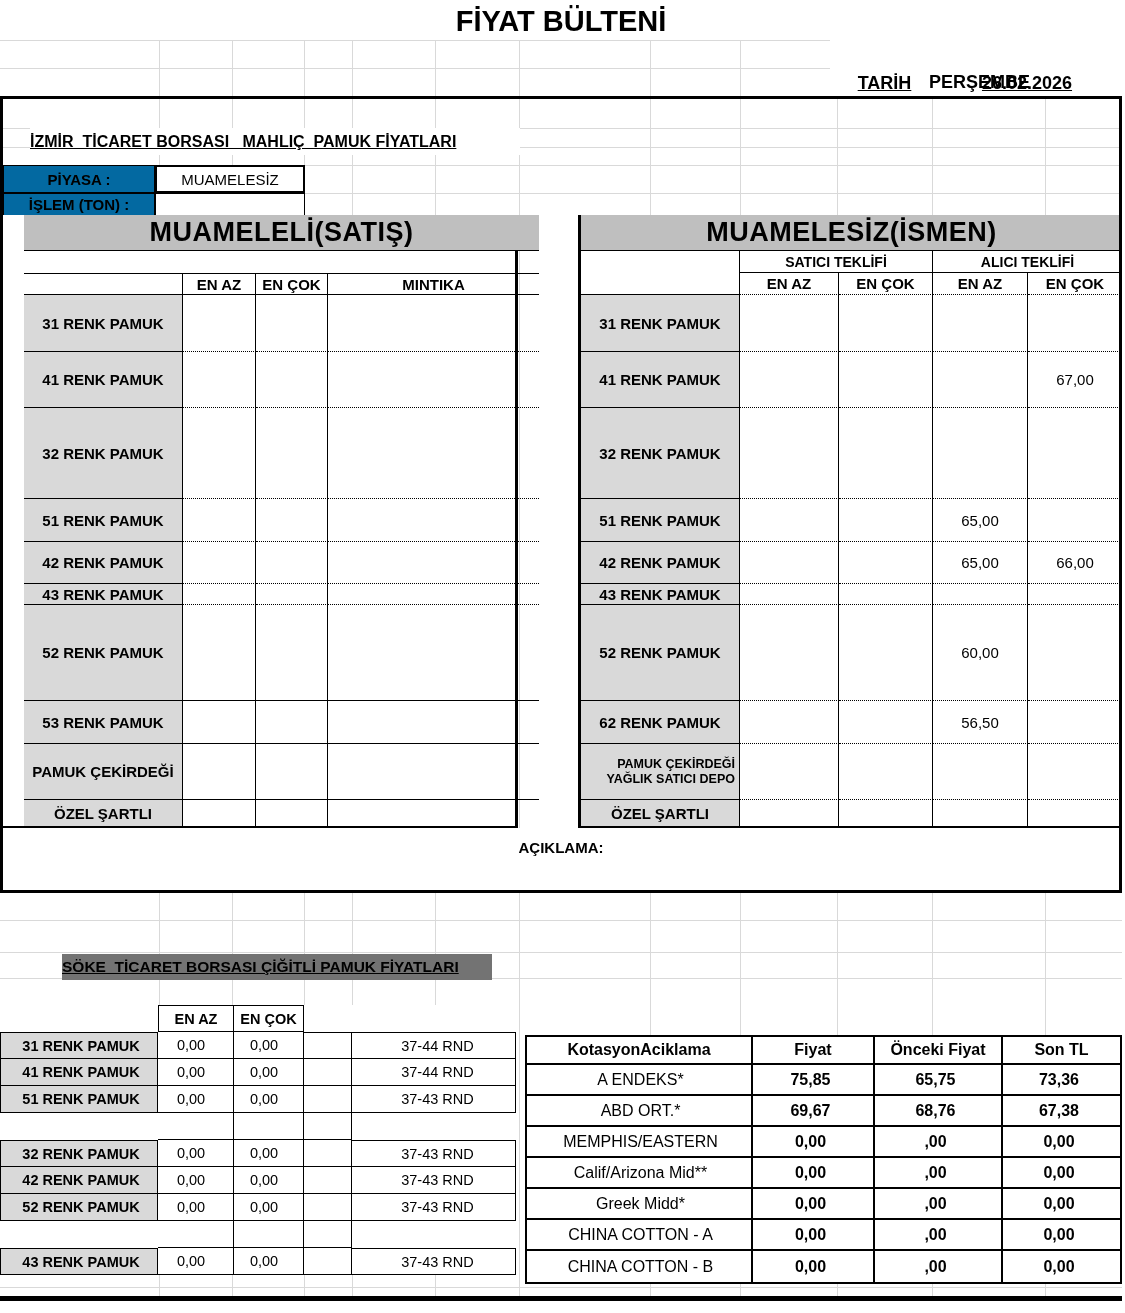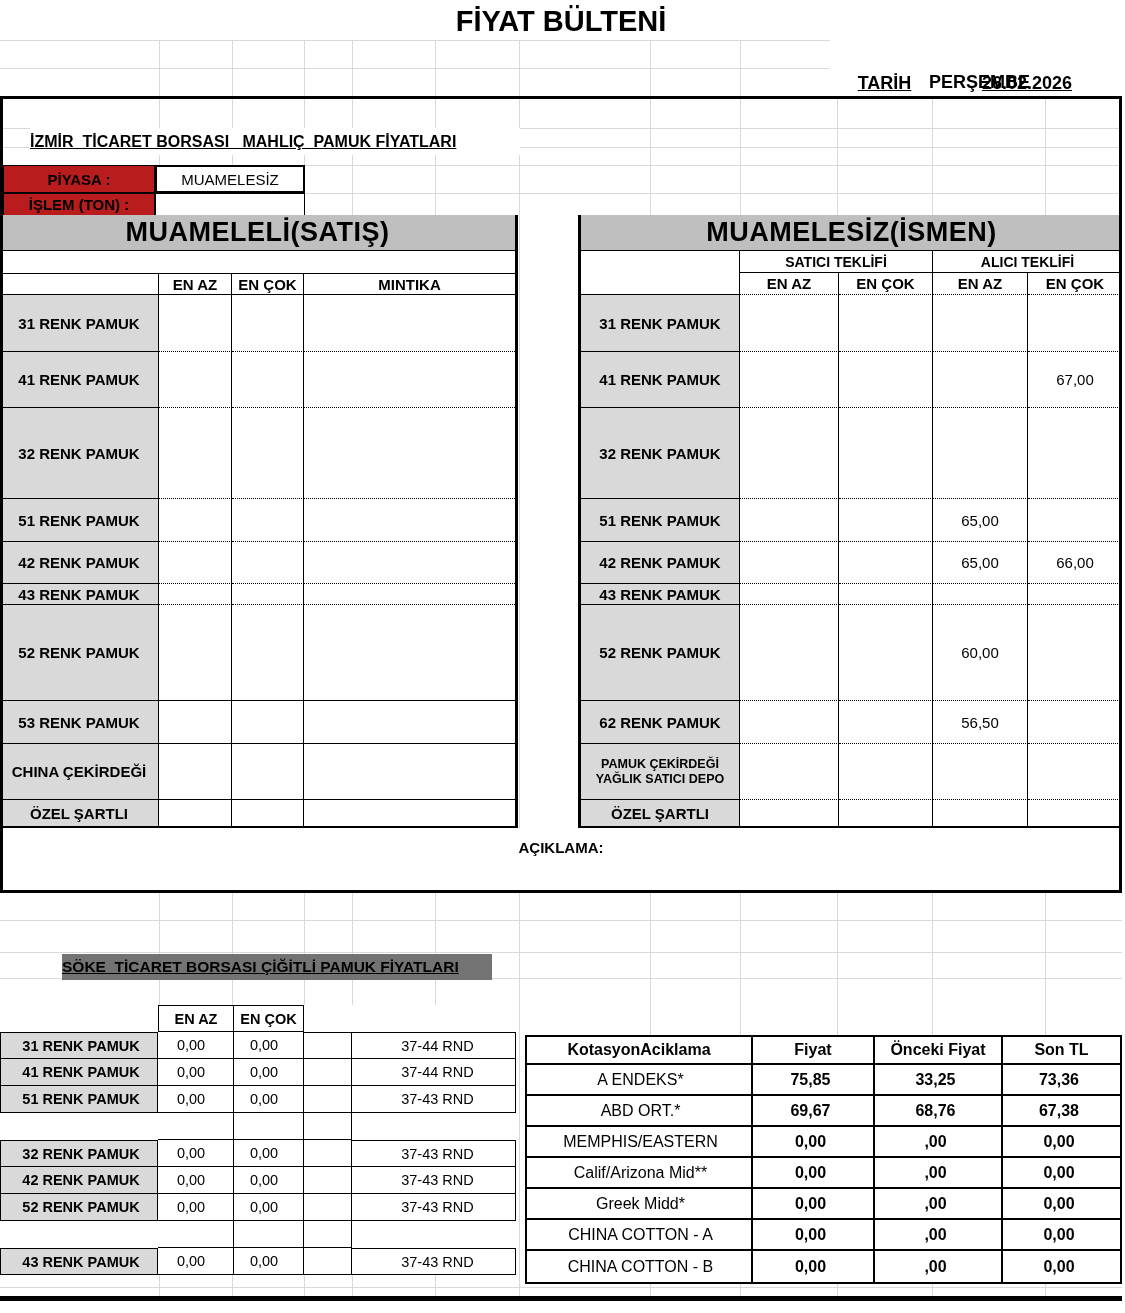--- a/index.html
+++ b/index.html
@@ -14,37 +14,37 @@
   .ctr{justify-content:center;text-align:center;}
   .b{font-weight:bold;}
   .u{text-decoration:underline;margin-top:28px;}
   .pre{white-space:pre;}
   
   .sec{position:absolute;left:0;top:96px;width:1122px;height:797px;border:3px solid #000;
        z-index:6;box-sizing:border-box;pointer-events:none;background:transparent;}
   .bbar{position:absolute;left:0;top:1296px;width:1122px;height:5px;background:#000;z-index:4;}
   
   .fld{position:absolute;z-index:3;display:flex;align-items:center;justify-content:center;box-sizing:border-box;}
-  .glab{background:#b91c1c;border:1px solid #000;font-weight:bold;font-size:15px;}
+  .glab{background:#0369a1;border:1px solid #000;font-weight:bold;font-size:15px;}
   .vbox1{background:#fff;border:2px solid #000;font-size:15px;}
   .vbox2{background:#fff;border:1px solid #000;font-size:15px;}
   
   .t{position:absolute;display:grid;background:#fff;z-index:3;box-sizing:border-box;}
   .t > div{display:flex;align-items:center;justify-content:center;overflow:hidden;box-sizing:border-box;}
   .tl{left:0;top:215px;width:518px;border-right:3px solid #000;border-bottom:2px solid #000;
       grid-template-columns:159px 73px 72px 211px;
-      grid-template-rows:36px 22px 22px 57px 56px 91px 43px 42px 21px 96px 43px 56px 26px;}
+      grid-template-rows:36px 22px 22px 57px 56px 91px 43px 42px 21px 96px 43px 56px 26px;padding-left:24px;}
   .tr{left:578px;top:215px;width:544px;border-left:3px solid #000;border-bottom:2px solid #000;
       grid-template-columns:159px 99px 94px 95px 94px;
       grid-template-rows:36px 22px 22px 57px 56px 91px 43px 42px 21px 96px 43px 56px 26px;}
   .bh{background:#bfbfbf;font-weight:bold;font-size:27px;border-bottom:1px solid #000;letter-spacing:.5px;}
   .sp4{grid-column:span 4;} .sp2{grid-column:span 2;} .sp5{grid-column:span 5;}
   .gl{background:#d9d9d9;font-weight:bold;font-size:15px;text-align:center;
       border-right:1px solid #000;border-bottom:1px solid #000;}
-  .sm{font-size:12.5px;line-height:1.2;padding:0 4px;}
+  .sm{font-size:12.5px;line-height:1.2;padding:0 4px;text-align:right;}
   .vc{font-size:15px;border-right:1px solid #000;border-bottom:1px dotted #000;}
   .hc{font-weight:bold;font-size:15px;}
   .g2{font-weight:bold;font-size:14px;}
   .brs{border-right:1px solid #000;} .bbs{border-bottom:1px solid #000;}
   .bts{border-top:1px solid #000;} .bbd{border-bottom:1px dotted #000;}
   .nr{border-right:none !important;} .nb{border-bottom:none !important;}
   .sb{border-bottom-style:solid !important;}
   
   .ts{left:0;top:1005px;width:516px;grid-template-columns:158px 76px 70px 48px 164px;
       grid-auto-rows:27px;}
@@ -156,21 +156,21 @@
     <div class="gl">52 RENK PAMUK</div>
     <div class="vc sb"></div>
     <div class="vc sb"></div>
     <div class="vc sb nr"></div>
 
     <div class="gl">53 RENK PAMUK</div>
     <div class="vc sb"></div>
     <div class="vc sb"></div>
     <div class="vc sb nr"></div>
 
-    <div class="gl">CHINA ÇEKİRDEĞİ</div>
+    <div class="gl">PAMUK ÇEKİRDEĞİ</div>
     <div class="vc sb"></div>
     <div class="vc sb"></div>
     <div class="vc sb nr"></div>
 
     <div class="gl nb">ÖZEL ŞARTLI</div>
     <div class="vc nb"></div>
     <div class="vc nb"></div>
     <div class="vc nb nr"></div>
   </div>
 
@@ -313,21 +313,21 @@
   </div>
 
   <div class="t tk">
     <div class="kh">KotasyonAciklama</div>
     <div class="kh">Fiyat</div>
     <div class="kh">Önceki Fiyat</div>
     <div class="kh nr2">Son TL</div>
 
     <div class="kl">A ENDEKS*</div>
     <div class="kv">75,85</div>
-    <div class="kv">33,25</div>
+    <div class="kv">65,75</div>
     <div class="kv nr2">73,36</div>
 
     <div class="kl">ABD ORT.*</div>
     <div class="kv">69,67</div>
     <div class="kv">68,76</div>
     <div class="kv nr2">67,38</div>
 
     <div class="kl">MEMPHIS/EASTERN</div>
     <div class="kv">0,00</div>
     <div class="kv">,00</div>

